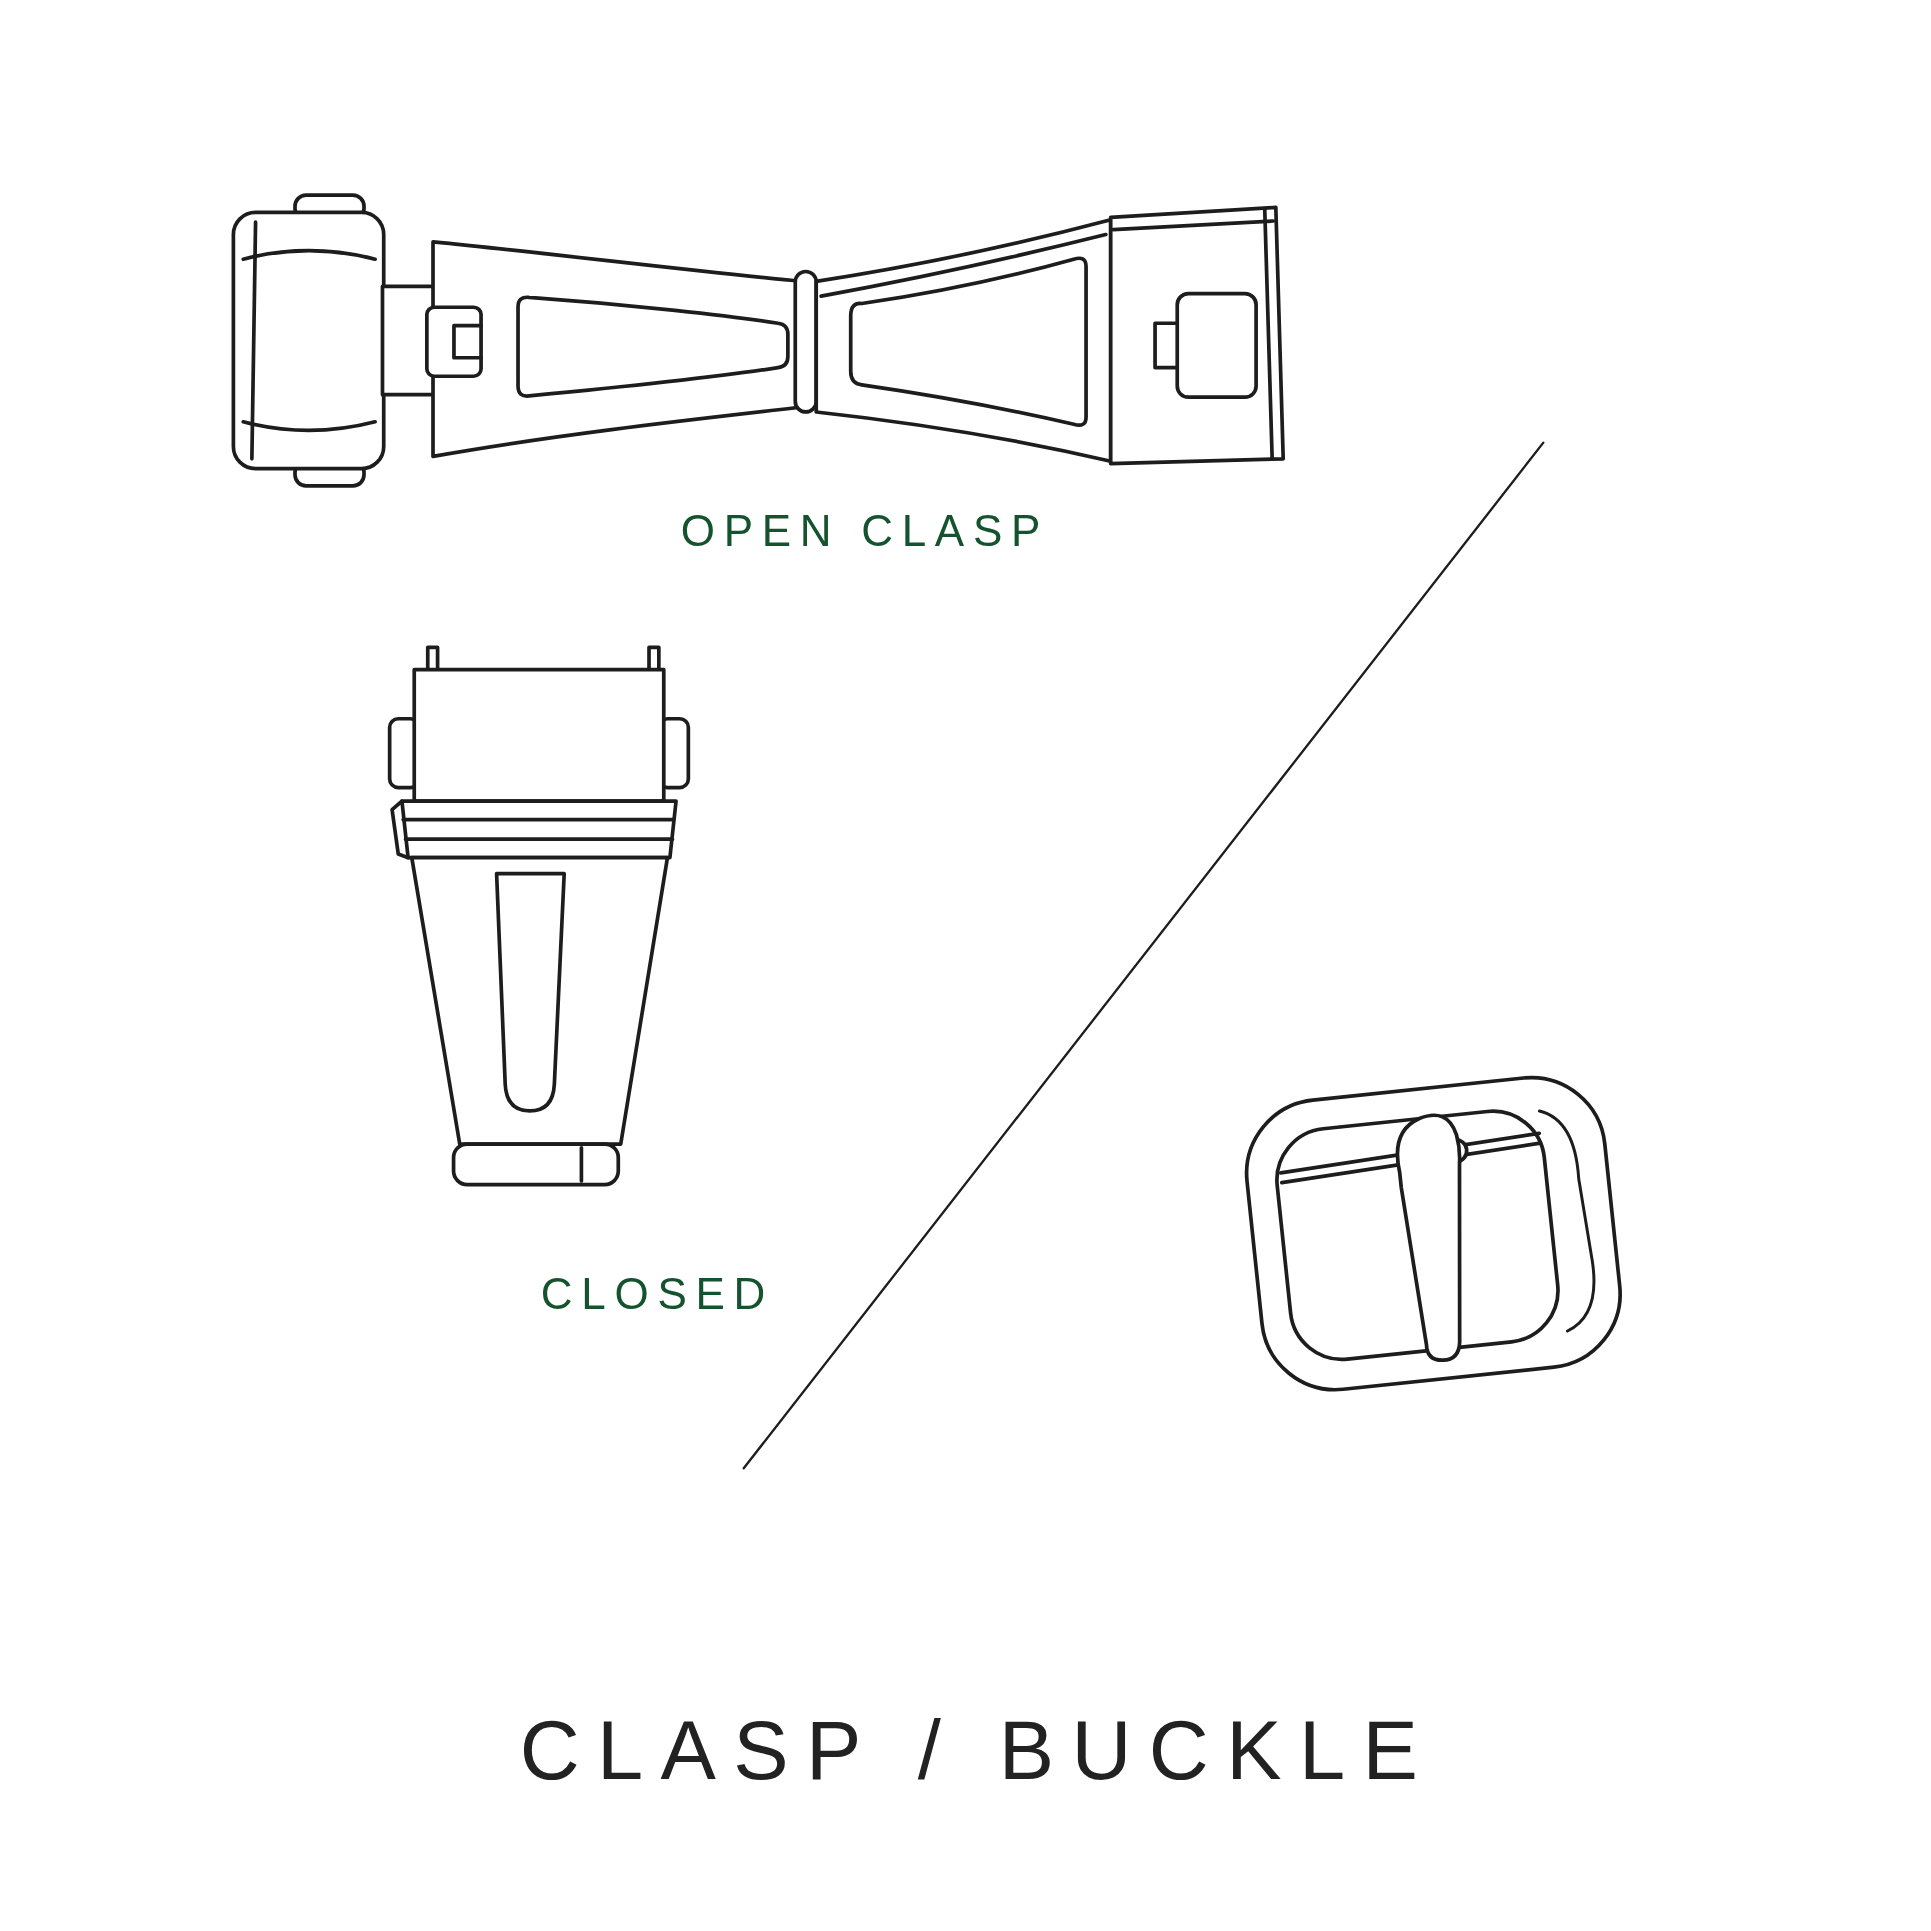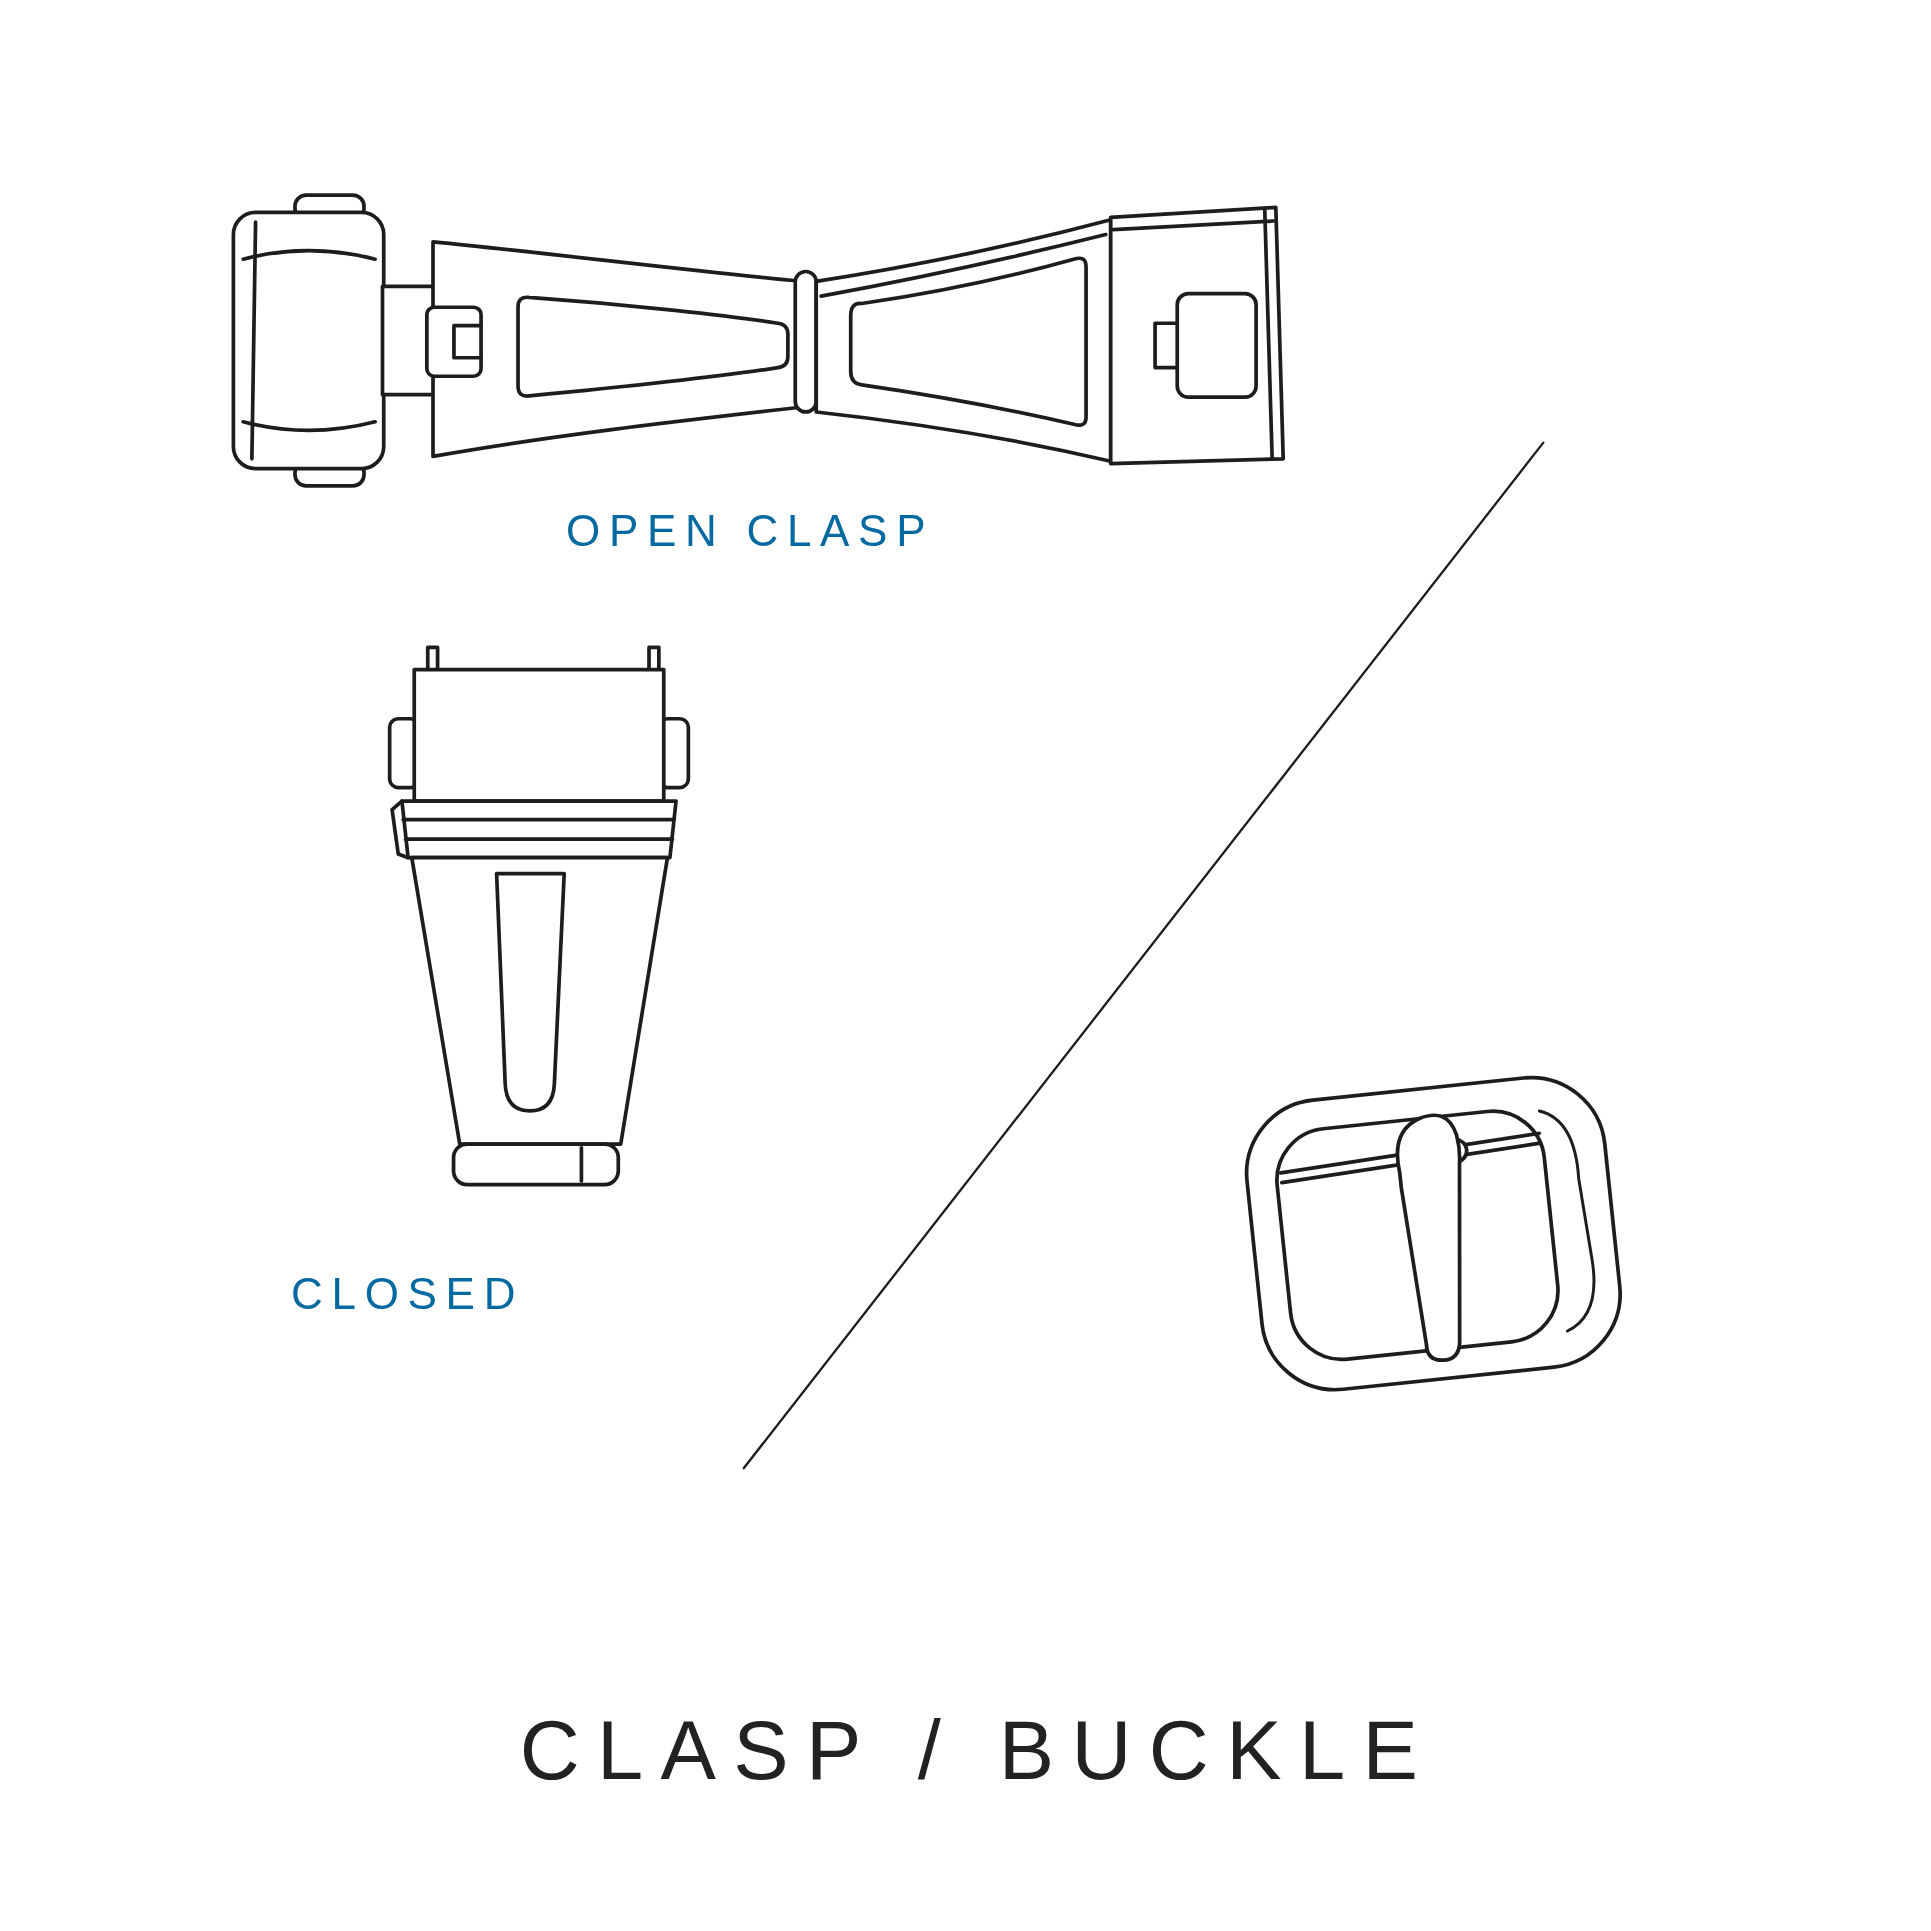--- a/index.html
+++ b/index.html
@@ -3,22 +3,22 @@
 <meta charset="utf-8">
 <style>
   html,body{margin:0;padding:0;background:#ffffff;}
   #page{
     position:relative;width:1931px;height:1931px;background:#ffffff;
     font-family:"Liberation Sans",sans-serif;overflow:hidden;
   }
   .figure{position:absolute;}
   .figure svg{display:block;width:100%;height:100%;}
   .caption{
-    position:absolute;text-align:left;
-    font-size:44px;letter-spacing:8.7px;color:#0369a1;font-weight:400;
+    position:absolute;text-align:right;
+    font-size:44px;letter-spacing:8.7px;color:#14532d;font-weight:400;
     white-space:nowrap;
   }
   .page-title{
     position:absolute;left:0;width:1931px;text-align:center;
     font-size:83px;letter-spacing:17.4px;color:#222222;font-weight:500;
     white-space:nowrap;
   }
   
   .sh{fill:#ffffff;stroke:#1d1d1d;stroke-width:3;stroke-linejoin:round;stroke-linecap:round;}
   .ln{fill:none;stroke:#1d1d1d;stroke-width:3;stroke-linejoin:round;stroke-linecap:round;}

